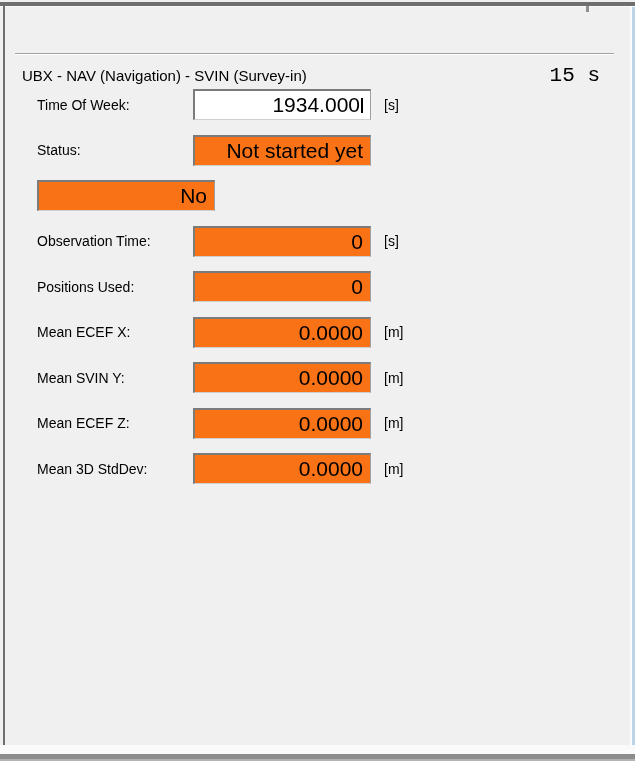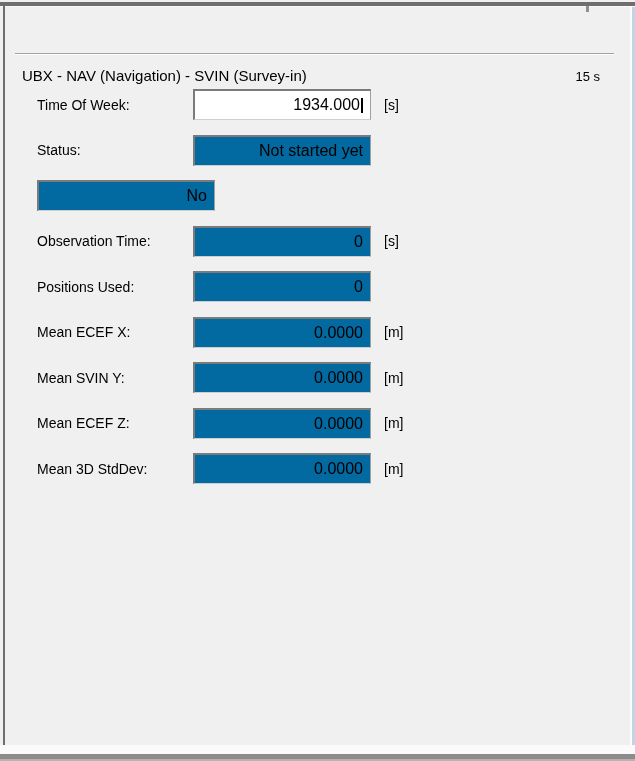--- a/index.html
+++ b/index.html
@@ -17,37 +17,37 @@
   .left-border{top:2px;left:3px;width:2px;height:743px;background:#6e6e6e;}
   .right-white{left:630px;top:7px;width:2px;height:738px;background:#fcfcfc;}
   .right-blue{left:632px;top:7px;width:3px;height:738px;}
   .bottom-white{top:745px;left:0;width:635px;height:9px;background:#fafafa;}
   .bottom-bar{top:754px;left:0;width:635px;height:5px;background:#8c8c8c;}
   .bottom-edge{top:759px;left:0;width:635px;height:2px;background:#b3b3b3;}
 
   
   .header{top:23px;left:22px;width:578px;display:flex;justify-content:space-between;align-items:baseline;}
   .header-title{font-size:15px;white-space:nowrap;margin-top:44px;}
-  .header-interval{font-size:13px;white-space:nowrap;}
+  .header-interval{font-size:21px;white-space:nowrap;font-family:Liberation Mono, monospace;}
   .divider{top:53px;left:15px;width:599px;height:1px;background:#a2a2a2;box-shadow:0 1px 0 #ffffff;}
 
   
   .fields{top:89px;left:37px;width:560px;}
   .row{display:flex;align-items:center;height:31px;margin-bottom:14.5px;}
   .flabel{width:156px;font-size:14px;white-space:nowrap;}
   .box{
     width:178px;height:31px;box-sizing:border-box;flex:0 0 178px;
-    background:#0369a1;
+    background:#f97316;
     border-style:solid;border-width:2px 1px 1px 2px;
     border-color:#7b7b7b #9f9f9f #cfcfcf #7b7b7b;
     display:flex;align-items:center;justify-content:flex-end;
     padding-right:7px;
   }
   .box.focused{background:#ffffff;}
-  .value{font-size:16px;white-space:nowrap;}
+  .value{font-size:21px;white-space:nowrap;}
   .caret{display:none;width:2px;height:15px;background:#000;margin-left:1px;}
   .box.focused .caret{display:inline-block;}
   .unit{margin-left:13px;font-size:14px;white-space:nowrap;}
 </style>
 </head>
 <body>
 
 <div class="abs top-bar"></div>
 <div class="abs splitter-tick"></div>
 <div class="abs left-border"></div>

